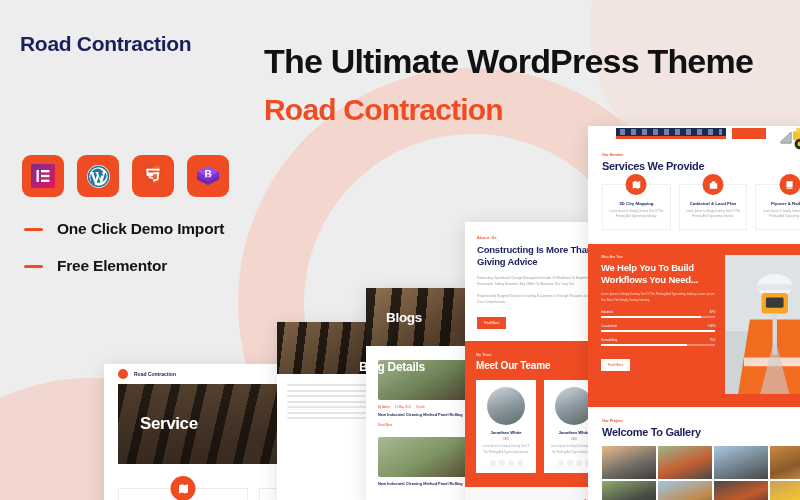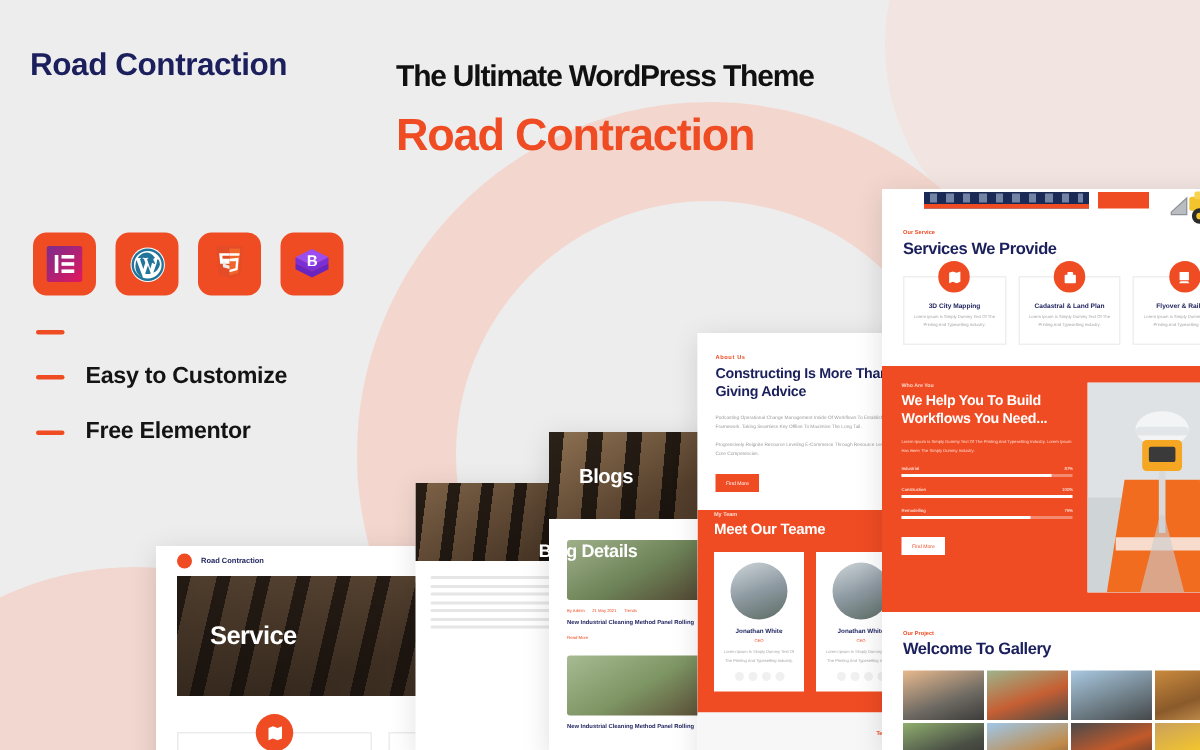--- a/index.html
+++ b/index.html
@@ -31,21 +31,21 @@
   .logo-badge {
     width:46px; height:46px; border-radius:50%; background:#ef4c23;
     color:#fff; font-weight:bold; font-size:17px; letter-spacing:.5px;
     display:flex; align-items:center; justify-content:center;
   }
   .logo-text { font-size:21px; font-weight:bold; color:#1b1f5c; letter-spacing:-.3px; }
 
   
   .headline { position:absolute; left:264px; top:38px; width:520px; }
   .headline .l1, .headline .l2 {
-    font-size:20px; font-weight:bold; color:#111; line-height:1.38; letter-spacing:-.8px;
+    font-size:34px; font-weight:bold; color:#111; line-height:1.38; letter-spacing:-.8px;
   }
   .headline .l3 {
     font-size:30px; font-weight:bold; color:#ef4c23; line-height:1.38; letter-spacing:-.8px; margin-top:4px;
   }
 
   
   .tech-row { position:absolute; left:22px; top:155px; display:flex; gap:13px; }
   .tech {
     width:42px; height:42px; border-radius:9px; background:#ef4c23;
     display:flex; align-items:center; justify-content:center;
@@ -119,21 +119,21 @@
   .bl-more { font-size:2.9px; color:#ef4c23; margin-top:5px; display:block; }
   .bl-row2 { display:flex; gap:9px; padding:10px 12px 0; }
 
   
   #p-about { left:465px; top:222px; width:150px; height:290px; }
   .ab-white { background:#fff; padding:14px 12px 12px; }
   .ab-kicker { font-size:3.8px; color:#ef4c23; font-weight:bold; letter-spacing:.4px; }
   .ab-h { font-size:9.5px; font-weight:bold; color:#1b1f5c; line-height:1.3; margin:4px 0 6px; letter-spacing:-.2px;}
   .ab-p { font-size:3.2px; color:#9b9b9b; line-height:2; margin-bottom:5px;}
   .btn-orange { display:inline-block; background:#ef4c23; color:#fff; font-size:3.4px; padding:4px 7px; border:0;}
-  .ab-team { background:#ef4c23; padding:1px 11px 14px; }
+  .ab-team { background:#ef4c23; padding:12px 11px 14px; }
   .ab-team .k { font-size:3.7px; color:#ffd9cd; font-weight:bold; }
   .ab-team .h { font-size:10px; color:#fff; font-weight:bold; margin:3px 0 9px; letter-spacing:-.2px;}
   .tm-row { display:flex; gap:8px; }
   .tm-card { background:#fff; padding:7px 5px 7px; flex:1; text-align:center; }
   .tm-av { width:38px;height:38px;border-radius:50%;margin:0 auto;
     background:linear-gradient(160deg,#cfd6da,#8e9aa2 50%,#5c6b63);}
   .tm-n { font-size:4.2px; font-weight:bold; color:#1b1f5c; margin:5px 0 2px;}
   .tm-r { font-size:2.8px; color:#ef4c23; }
   .tm-p { font-size:2.7px; color:#a8a8a8; line-height:2; margin-top:3px;}
   .tm-soc { display:flex; gap:3px; justify-content:center; margin-top:5px; }
@@ -239,24 +239,21 @@
             <path d="M2 10.5v4L13 20l11-5.5v-4L13 16z" fill="#6a24bf"></path>
             <path d="M10.2 5.1h3.4c1.5 0 2.4.7 2.4 1.8 0 .8-.6 1.4-1.3 1.5v.05c1 .1 1.7.8 1.7 1.8 0 1.3-1 2.1-2.7 2.1h-3.5zm1.6 1.2v2h1.3c.9 0 1.4-.35 1.4-1s-.45-1-1.25-1zm0 3.1v2.25h1.5c1 0 1.5-.4 1.5-1.15 0-.73-.52-1.1-1.56-1.1z" fill="#fff"></path>
           </svg>
       </div>
     </div>
   </div>
 
   <div class="feat-list">
     <div class="feat">
       <span class="dash"></span>
-    </div>
-    <div class="feat">
-      <span class="dash"></span>
-      <span class="feat-label">Easy to Customize</span>
+      <span class="feat-label">One Click Demo Import</span>
     </div>
     <div class="feat">
       <span class="dash"></span>
       <span class="feat-label">Free Elementor</span>
     </div>
   </div>
 
   <div class="panel" id="p-service">
     <div class="svc-nav">
       <span class="svc-logo-dot"></span>

